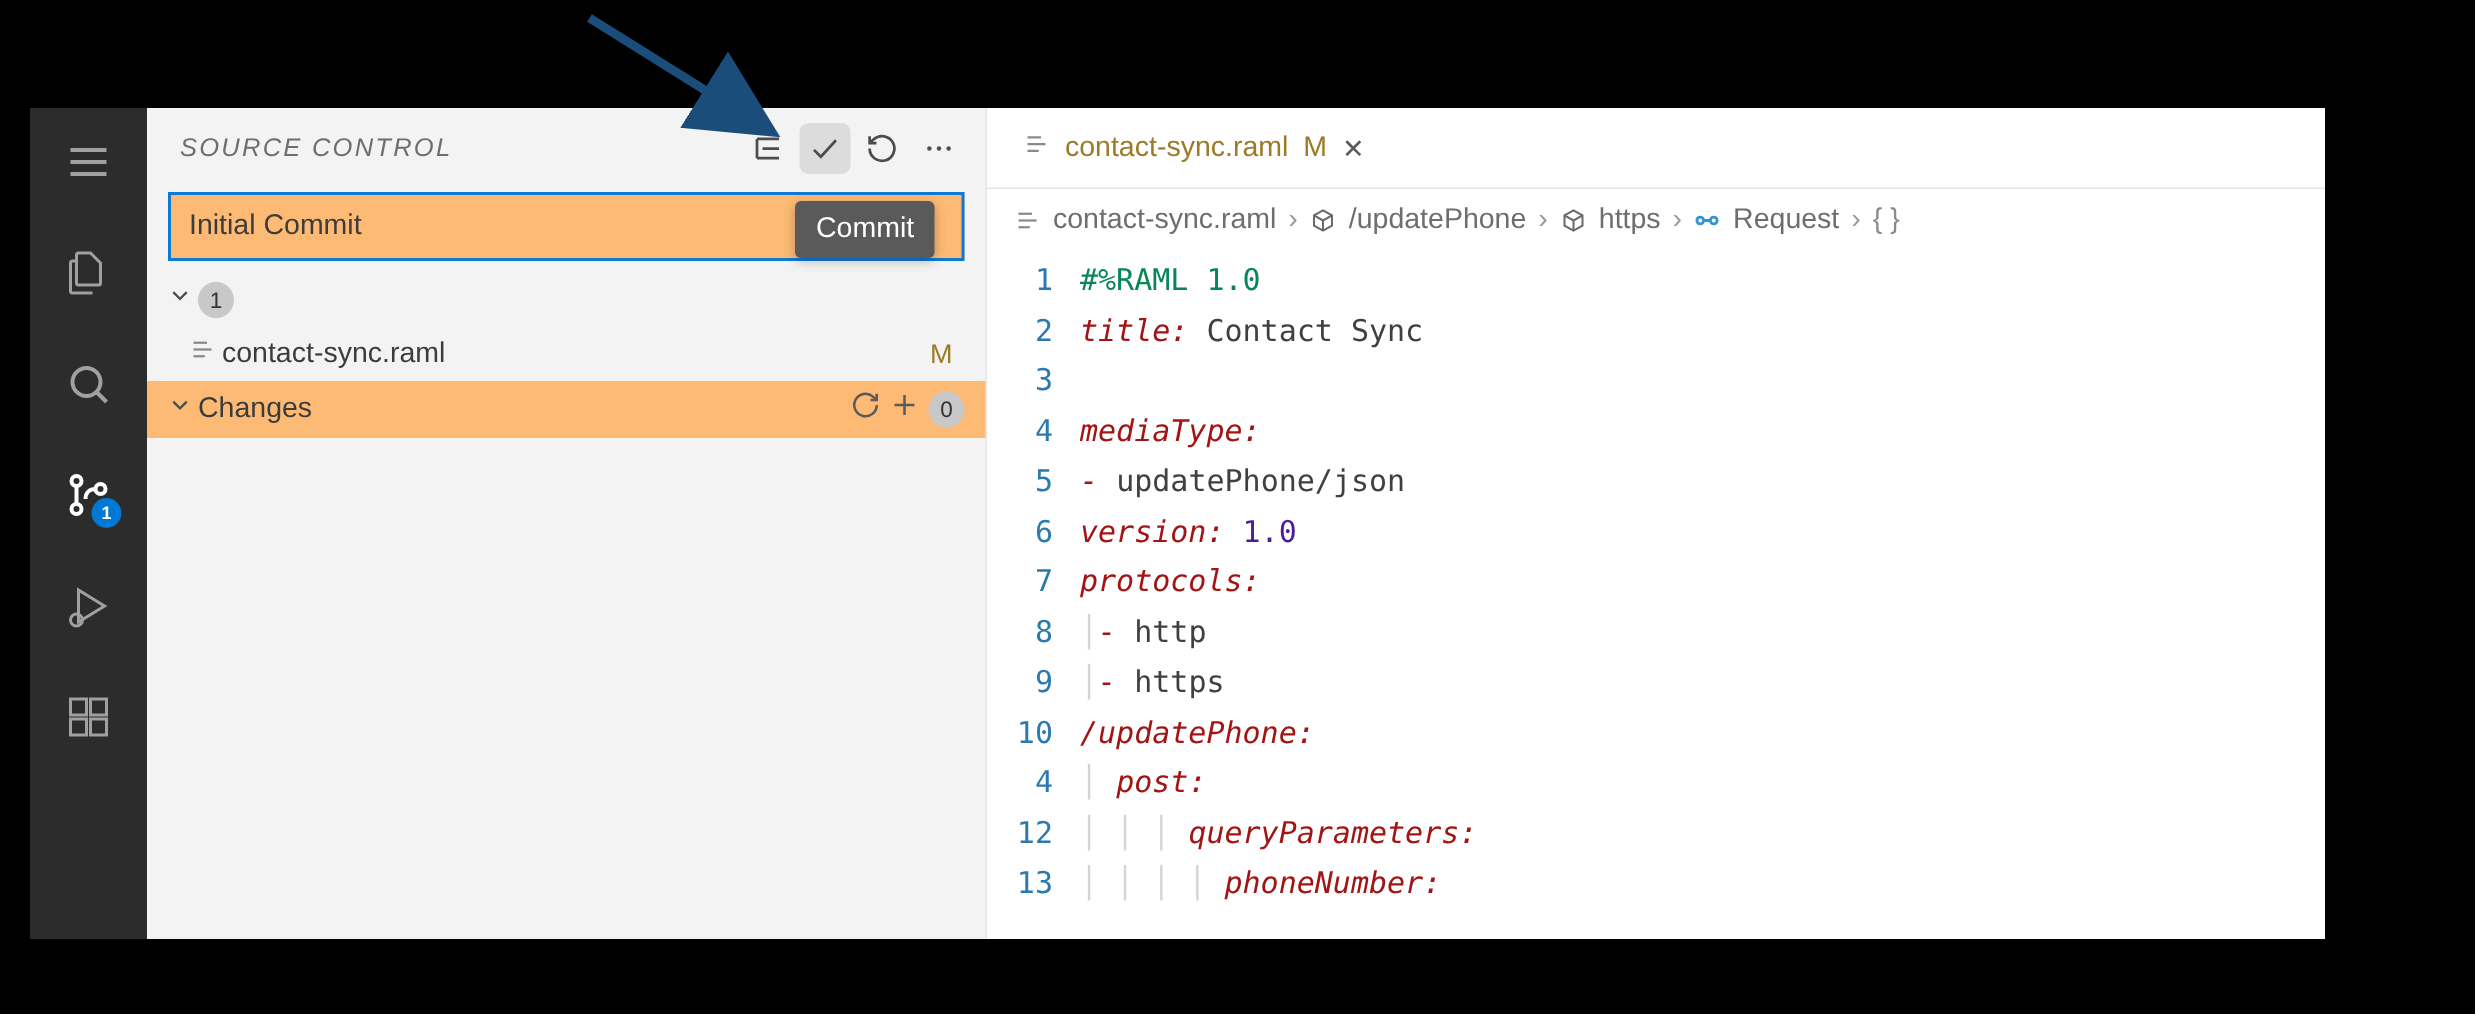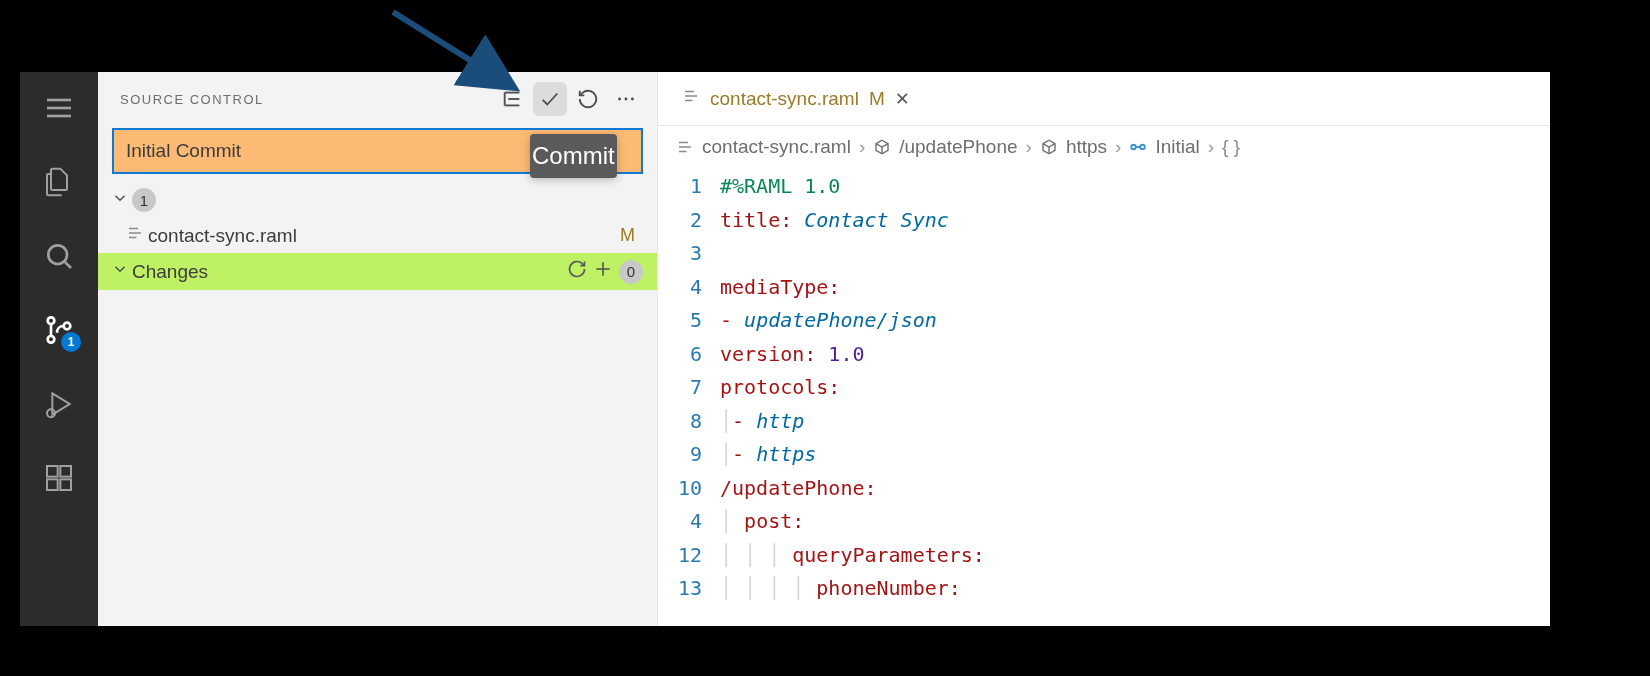--- a/index.html
+++ b/index.html
@@ -55,24 +55,25 @@
     border-right: 1px solid #e5e5e5;
     display: flex; flex-direction: column;
   }
   .sidebar-header {
     display: flex; align-items: center;
     padding: 10px 14px 10px 22px;
     height: 54px;
   }
   .sidebar-title {
     flex: 1;
-    font-size: 13px;
+    font-size: 17px;
     letter-spacing: 1.5px;
     color: #6e6e6e;
     font-weight: 400;
+    font-style: italic;
   }
   .sidebar-actions { display: flex; gap: 4px; align-items: center; }
   .sidebar-actions .abtn {
     width: 34px; height: 34px;
     display: flex; align-items: center; justify-content: center;
     color: #4d4d4d;
     border-radius: 6px;
     cursor: pointer;
   }
   .sidebar-actions .abtn.hovered { background: #dcdcdc; }
@@ -92,21 +93,21 @@
     font-family: inherit;
   }
 
   .section-row {
     display: flex; align-items: center;
     padding: 6px 14px 6px 10px;
     font-size: 19px;
     color: #3c3c3c;
     cursor: pointer;
   }
-  .section-row.selected { background: #bef264; }
+  .section-row.selected { background: #fdba74; }
   .section-row .chev { width: 24px; text-align: center; color: #4d4d4d; }
   .section-row .label { flex: 1; }
   .section-row .row-actions { display: flex; gap: 6px; align-items: center; color: #5a5a5a; }
   .count-badge {
     background: #c8c8c8; color: #333;
     border-radius: 12px;
     min-width: 24px; height: 24px;
     display: flex; align-items: center; justify-content: center;
     font-size: 15px;
   }
@@ -153,33 +154,33 @@
   .code {
     font-family: "SF Mono", Menlo, Monaco, Consolas, monospace;
     font-size: 20px;
     line-height: 33.5px;
     display: flex;
     padding-top: 2px;
   }
   .gutter { width: 62px; text-align: right; color: #2a7ab0; padding-right: 18px; }
   .gutter div { user-select: none; }
   .codetext { flex: 1; white-space: pre; }
-  .c-key { color: #a31515; }
-  .c-str { color: #0369a1; font-style: italic; }
+  .c-key { color: #a31515; font-style: italic; }
+  .c-str { color: #404040; }
   .c-num { color: #4c1d95; }
   .c-hdr { color: #098658; }
   .c-guide { color: #d4d4d4; }
 
   .tooltip {
     position: absolute;
     top: 134px; left: 530px;
     background: #5a5a5a; color: #fff;
-    padding: 8px 2px;
+    padding: 8px 14px;
     border-radius: 4px;
-    font-size: 24px;
+    font-size: 19px;
     box-shadow: 0 2px 8px rgba(0,0,0,0.25);
     z-index: 50;
   }
   .arrow {
     position: absolute;
     top: 4px; left: 385px;
     width: 150px; height: 100px;
     z-index: 60;
     pointer-events: none;
   }
@@ -370,21 +371,21 @@
       </span>
       <span>https</span>
       <span class="chev">›</span>
       <span class="bc-icon" style="color:#3794d1">
         <svg viewBox="0 0 24 24" fill="none" stroke="currentColor" stroke-width="2.5">
             <circle cx="6" cy="12" r="3"></circle>
             <circle cx="18" cy="12" r="3"></circle>
             <line x1="9" y1="12" x2="15" y2="12"></line>
           </svg>
       </span>
-      <span>Initial</span>
+      <span>Request</span>
       <span class="chev">›</span>
       <span class="bc-icon">{ }</span>
     </div>
 
     <div class="code">
       <div class="gutter">
         <div>1</div>
           <div>2</div>
           <div>3</div>
         <div>4</div>

